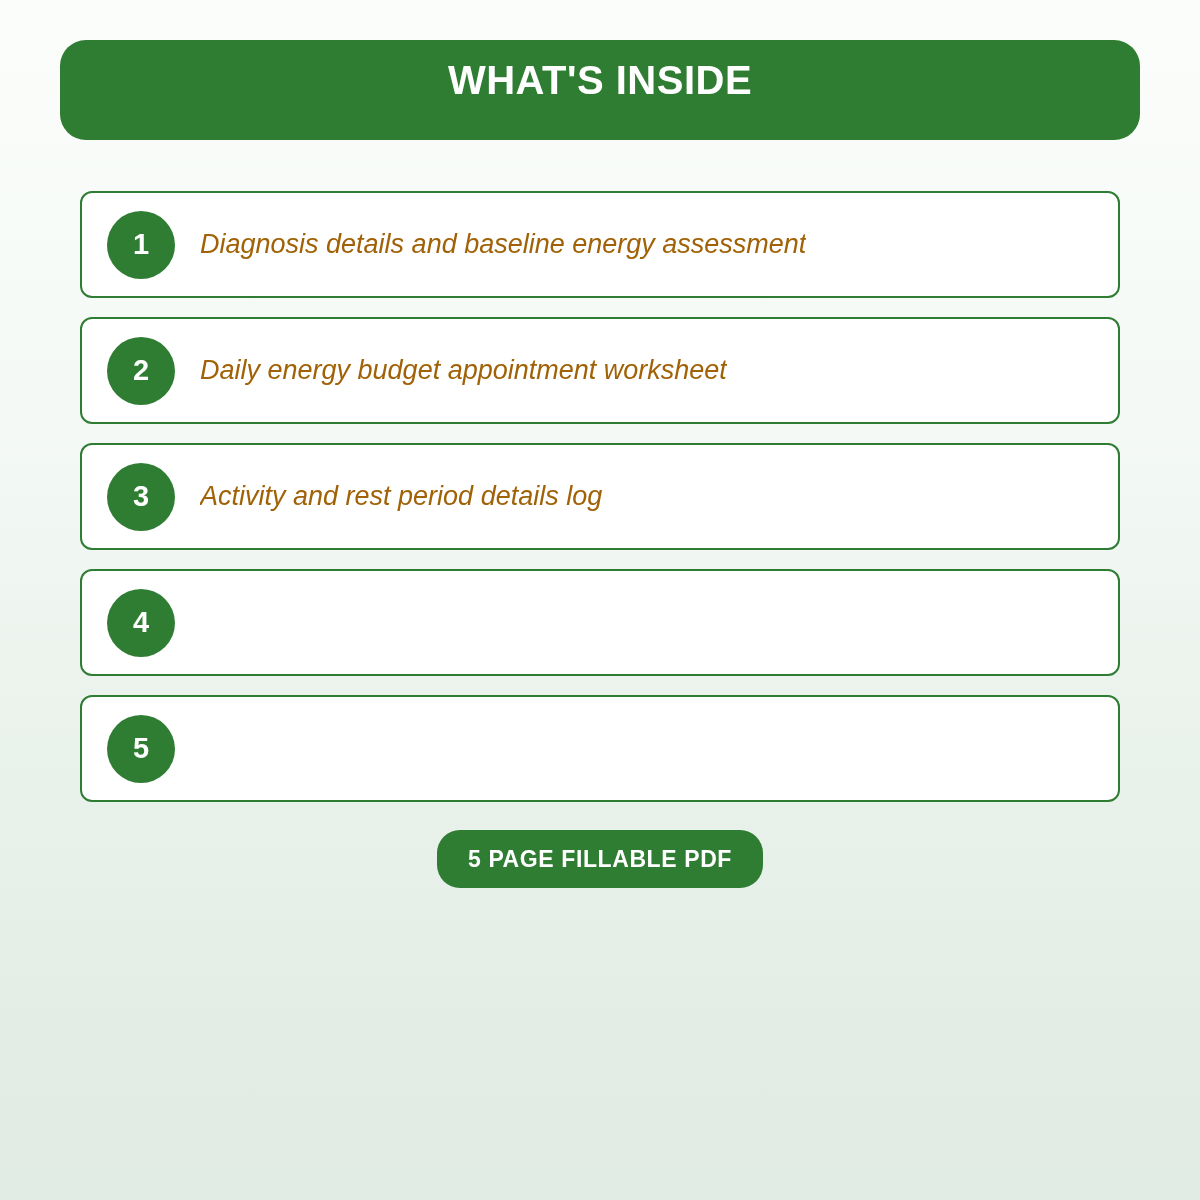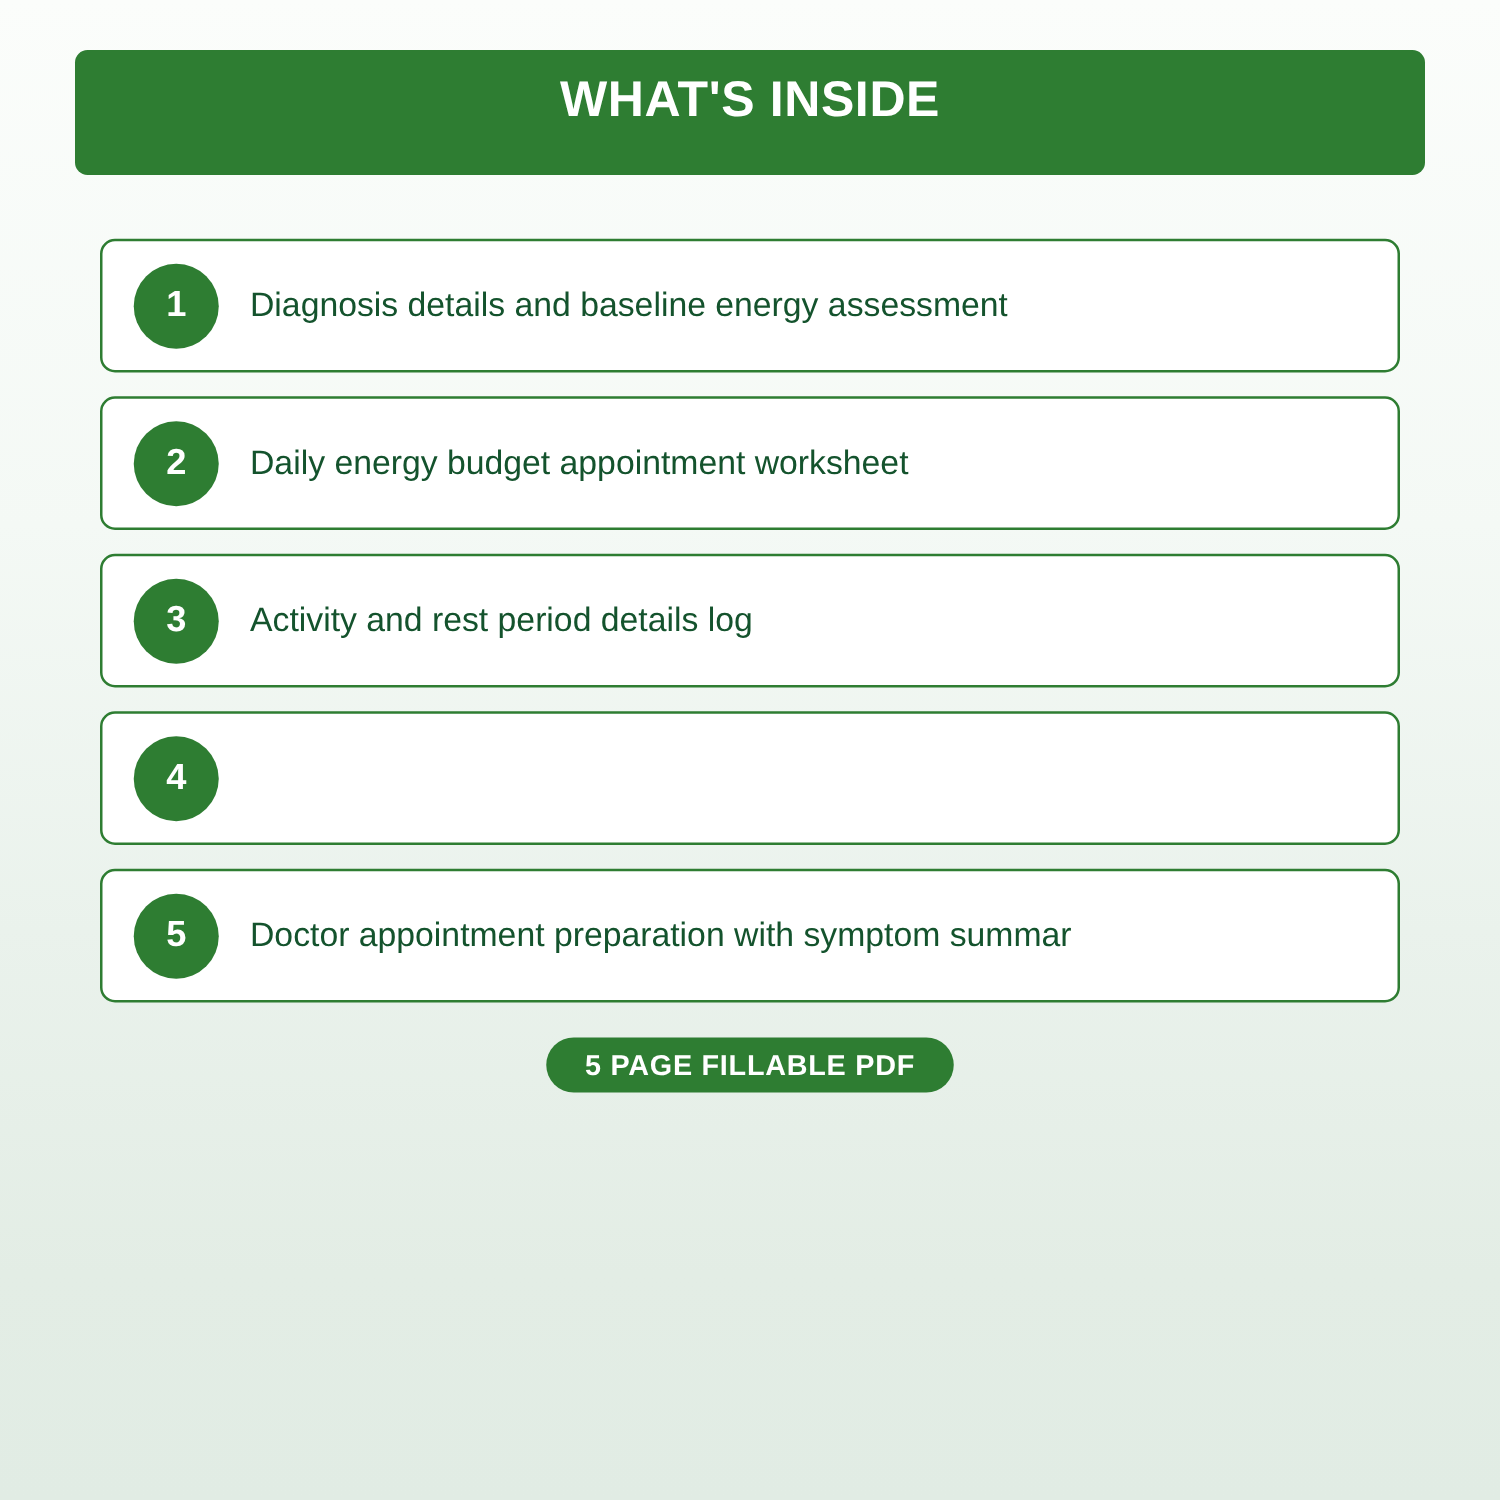--- a/index.html
+++ b/index.html
@@ -23,21 +23,21 @@
   }
 
   
   .header-bar {
     position: absolute;
     left: 60px;
     top: 40px;
     width: 1080px;
     height: 100px;
     background: #2e7d32;
-    border-radius: 10px;
+    border-radius: 26px;
     display: flex;
     align-items: flex-start;
     justify-content: center;
     box-sizing: border-box;
     padding-top: 16px;
   }
   .header-title {
     color: #ffffff;
     font-family: "Liberation Sans", sans-serif;
     font-size: 40px;
@@ -83,43 +83,44 @@
     align-items: center;
     justify-content: center;
     font-family: "Liberation Sans", sans-serif;
     font-size: 29px;
     font-weight: bold;
     line-height: 1;
   }
 
   .feature-text {
     margin-left: 25px;
-    color: #14532d;
+    color: #a16207;
     font-family: "Liberation Sans", sans-serif;
     font-size: 27px;
     font-weight: normal;
     line-height: 1.25;
     white-space: nowrap;
     overflow: hidden;
+    font-style: italic;
   }
 
   
   .badge-row {
     position: absolute;
     left: 0;
     top: 830px;
     width: 1200px;
     display: flex;
     justify-content: center;
   }
   .format-badge {
     background: #2e7d32;
     color: #ffffff;
     border-radius: 23px;
-    height: 44px;
+    height: 58px;
     padding: 0 31px;
     display: flex;
     align-items: center;
     justify-content: center;
     font-family: "Liberation Sans", sans-serif;
     font-size: 23px;
     font-weight: bold;
     letter-spacing: 0.6px;
     text-transform: uppercase;
     white-space: nowrap;
@@ -151,21 +152,20 @@
       <div class="num-badge">3</div>
       <div class="feature-text">Activity and rest period details log</div>
     </div>
 
     <div class="feature-card">
       <div class="num-badge">4</div>
     </div>
 
     <div class="feature-card">
       <div class="num-badge">5</div>
-      <div class="feature-text">Doctor appointment preparation with symptom summar</div>
     </div>
 
   </div>
 
   <div class="badge-row">
     <div class="format-badge">5 PAGE FILLABLE PDF</div>
   </div>
 
 </div>
 

